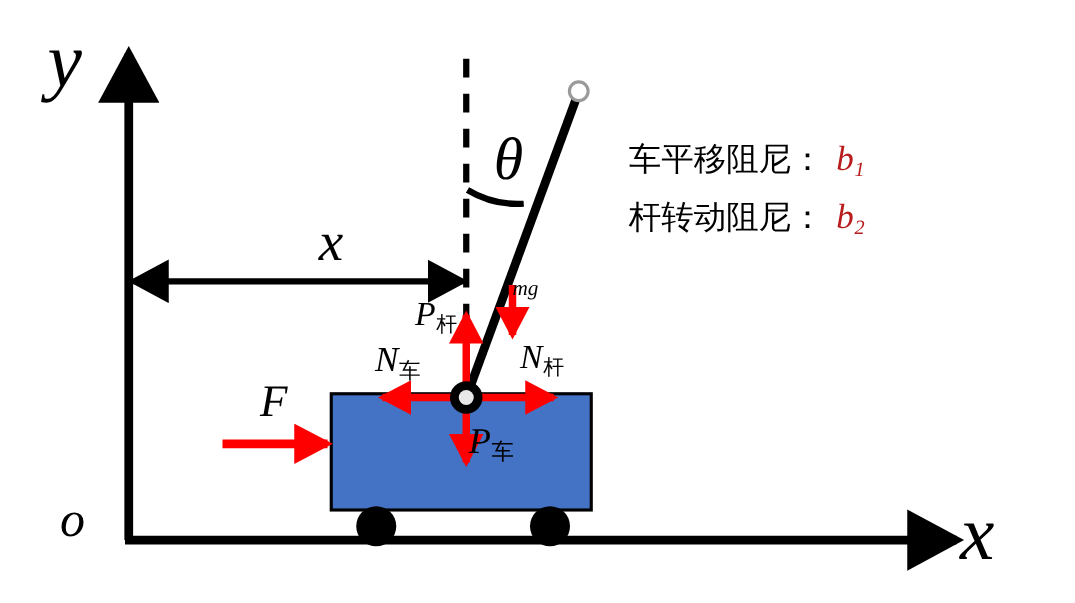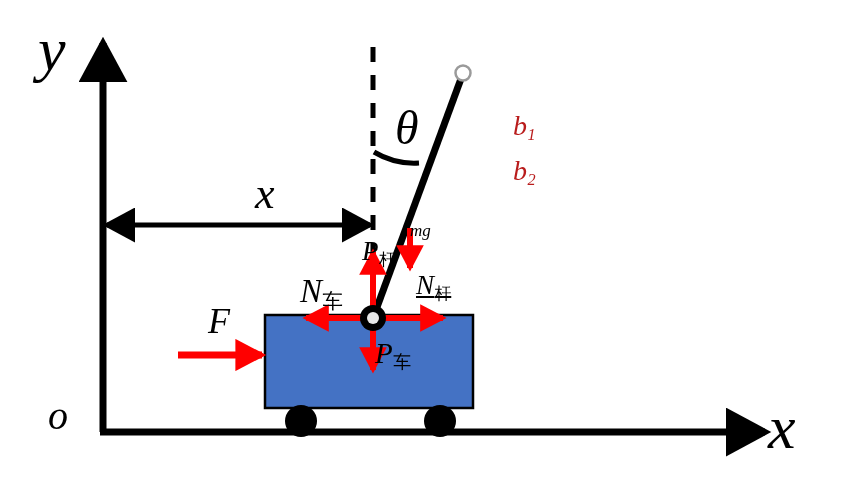--- a/index.html
+++ b/index.html
@@ -40,24 +40,24 @@
   
   #label-y  { left: 38px;  top: 18px;  font-size: 62px; }
   #label-x-axis { left: 768px; top: 396px; font-size: 62px; }
   #label-origin { left: 48px; top: 396px; font-size: 40px; }
   
   #label-x-dim { left: 255px; top: 172px; font-size: 44px; }
   #label-theta { left: 395px; top: 104px; font-size: 48px; }
   
   #label-F   { left: 208px; top: 303px; font-size: 36px; }
   #label-mg  { left: 410px; top: 222px; font-size: 17px; }
-  #label-P-rod  { left: 332px; top: 238px; font-size: 27px; margin-left: 30px; }
+  #label-P-rod  { left: 332px; top: 238px; font-size: 27px; }
   #label-P-cart { left: 375px; top: 339px; font-size: 29px; }
-  #label-N-cart { left: 300px; top: 275px; font-size: 33px; }
-  #label-N-rod  { left: 416px; top: 272px; font-size: 27px; text-decoration: underline; }
+  #label-N-cart { left: 300px; top: 275px; font-size: 28px; }
+  #label-N-rod  { left: 416px; top: 272px; font-size: 27px; }
   .sub {
     font-size: 0.62em;
     vertical-align: -0.28em;
     margin-left: 0.5px;
   }
   
   #damping-legend {
     position: absolute;
     left: 503px;
     top: 110px;
@@ -175,20 +175,22 @@
   <div class="lbl math" id="label-N-cart">
     <span>N</span><span class="sub cjk">车</span>
   </div>
 
   <div class="lbl math" id="label-N-rod">
     <span>N</span><span class="sub cjk">杆</span>
   </div>
 
   <div id="damping-legend">
     <div class="legend-row">
+      <span class="legend-text">车平移阻尼：</span>
       <span class="legend-sym"><span>b</span><span class="sub">1</span></span>
     </div>
     <div class="legend-row">
+      <span class="legend-text">杆转动阻尼：</span>
       <span class="legend-sym"><span>b</span><span class="sub">2</span></span>
     </div>
   </div>
 
 </div>
 
 </body></html>

